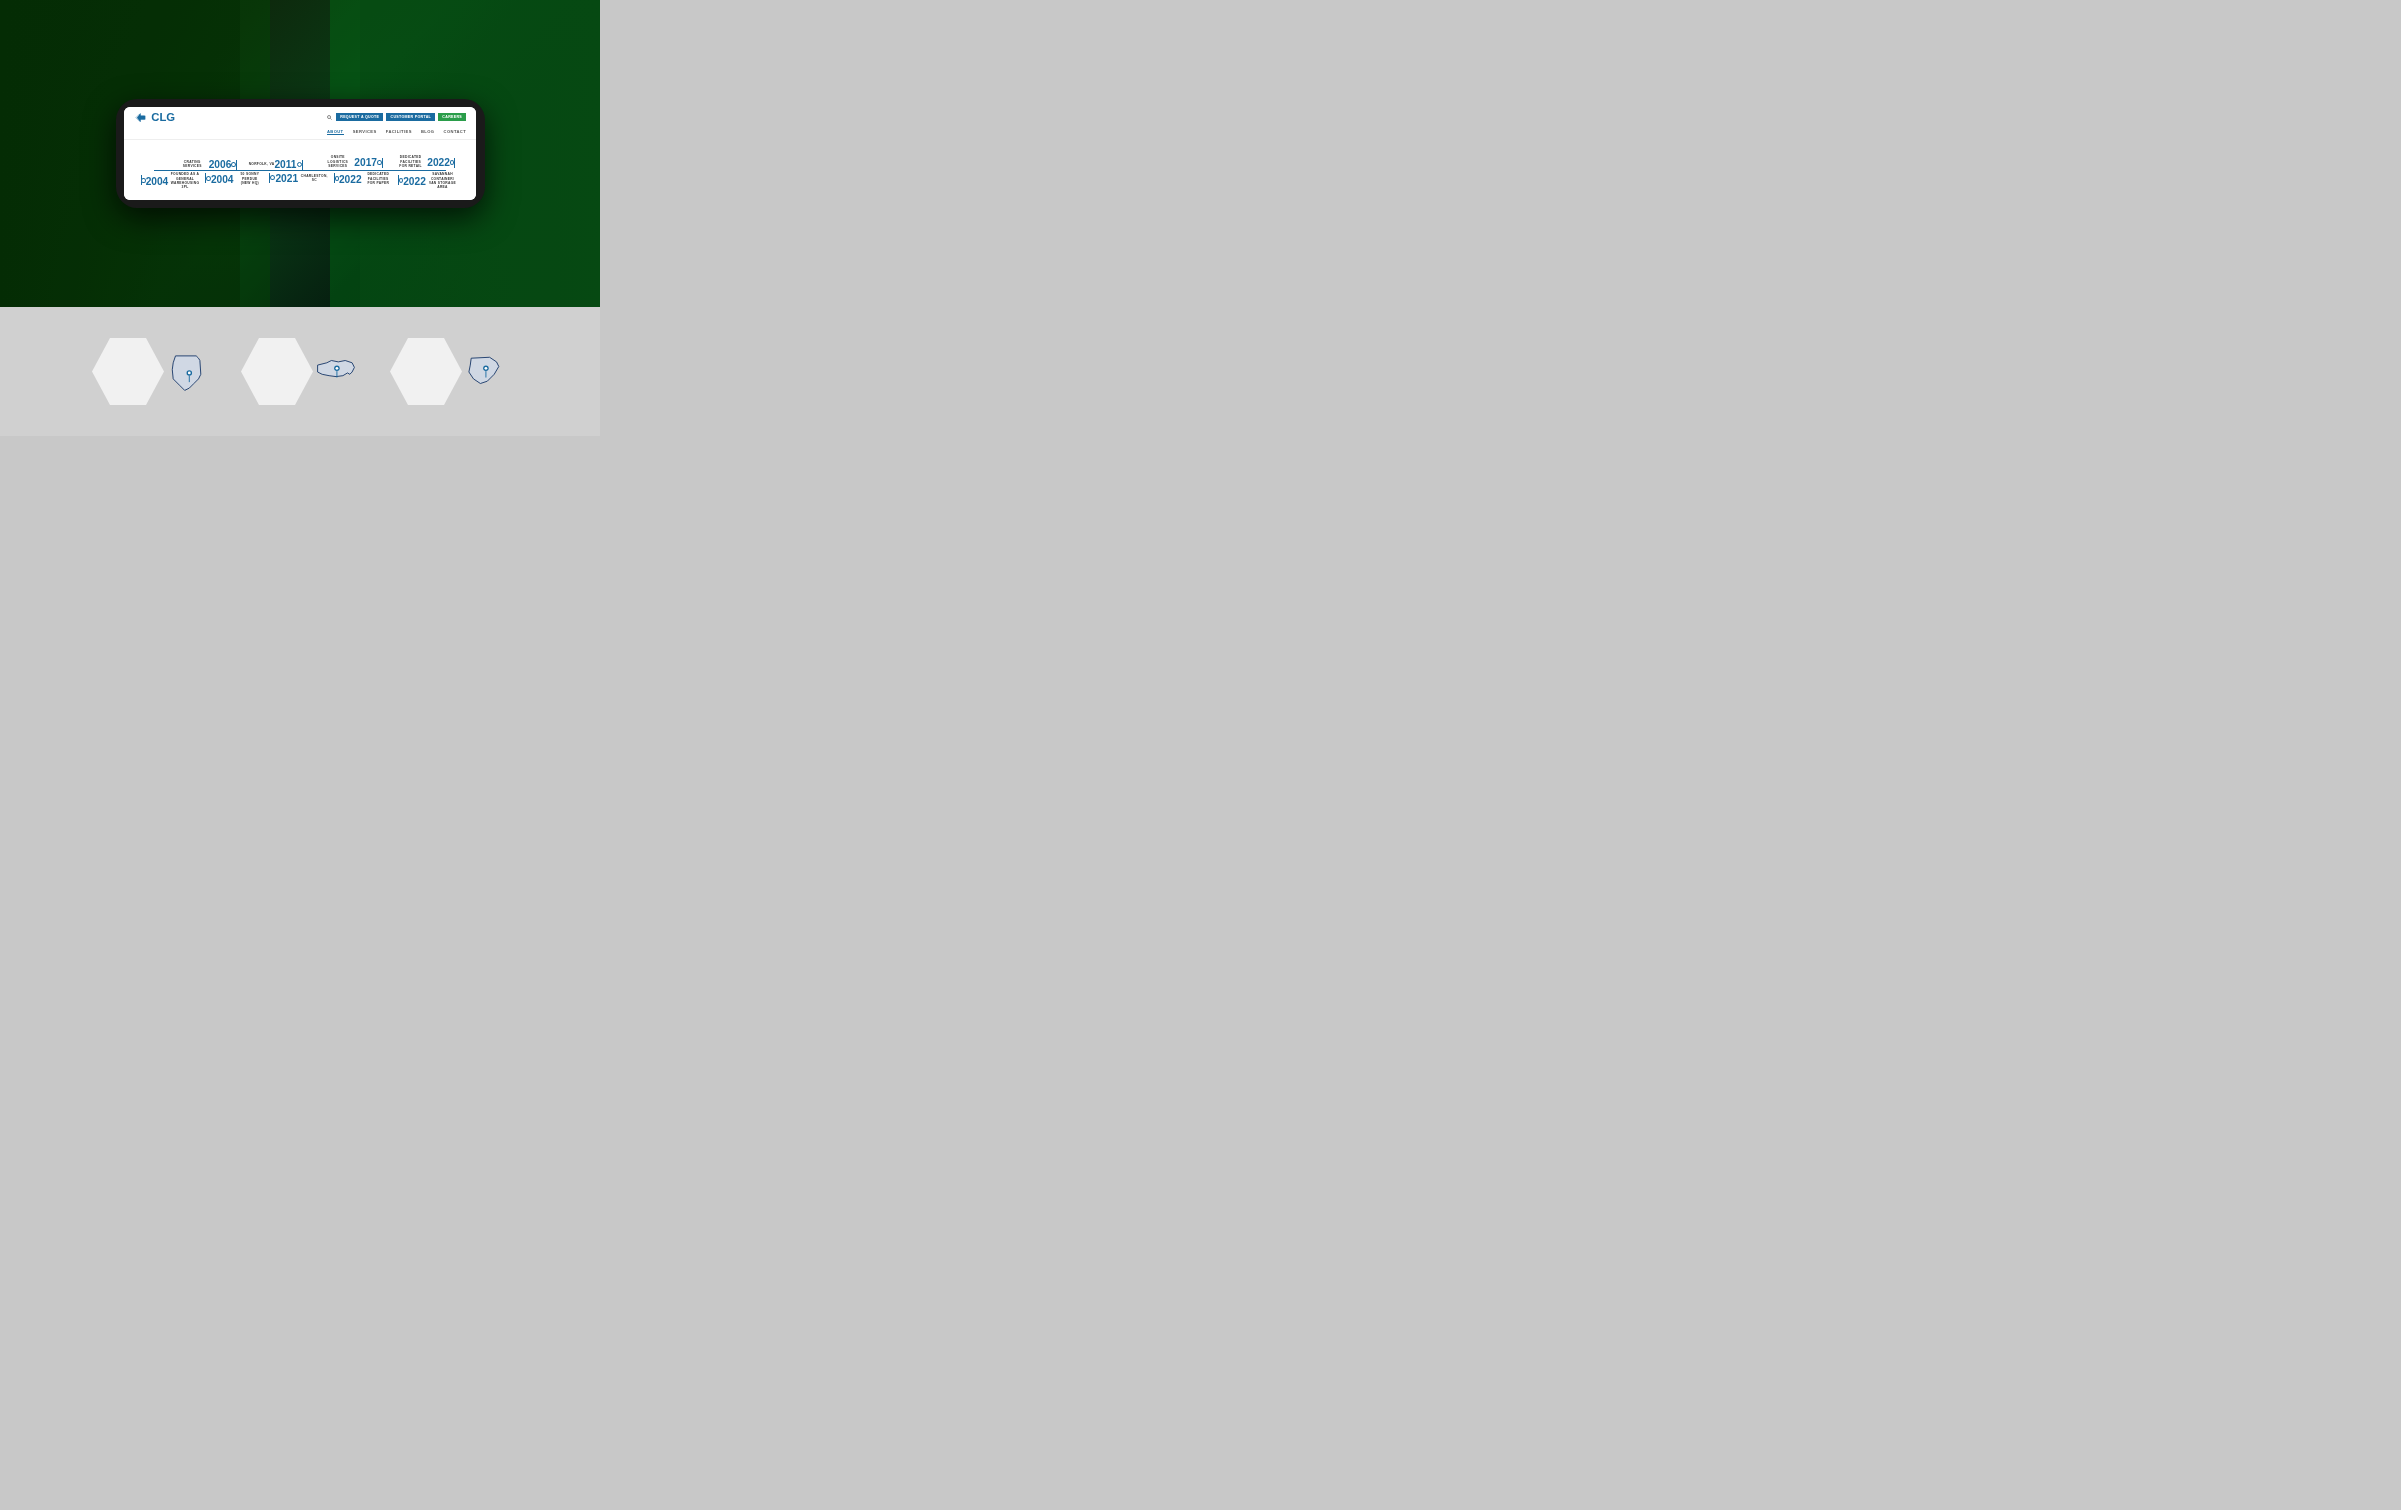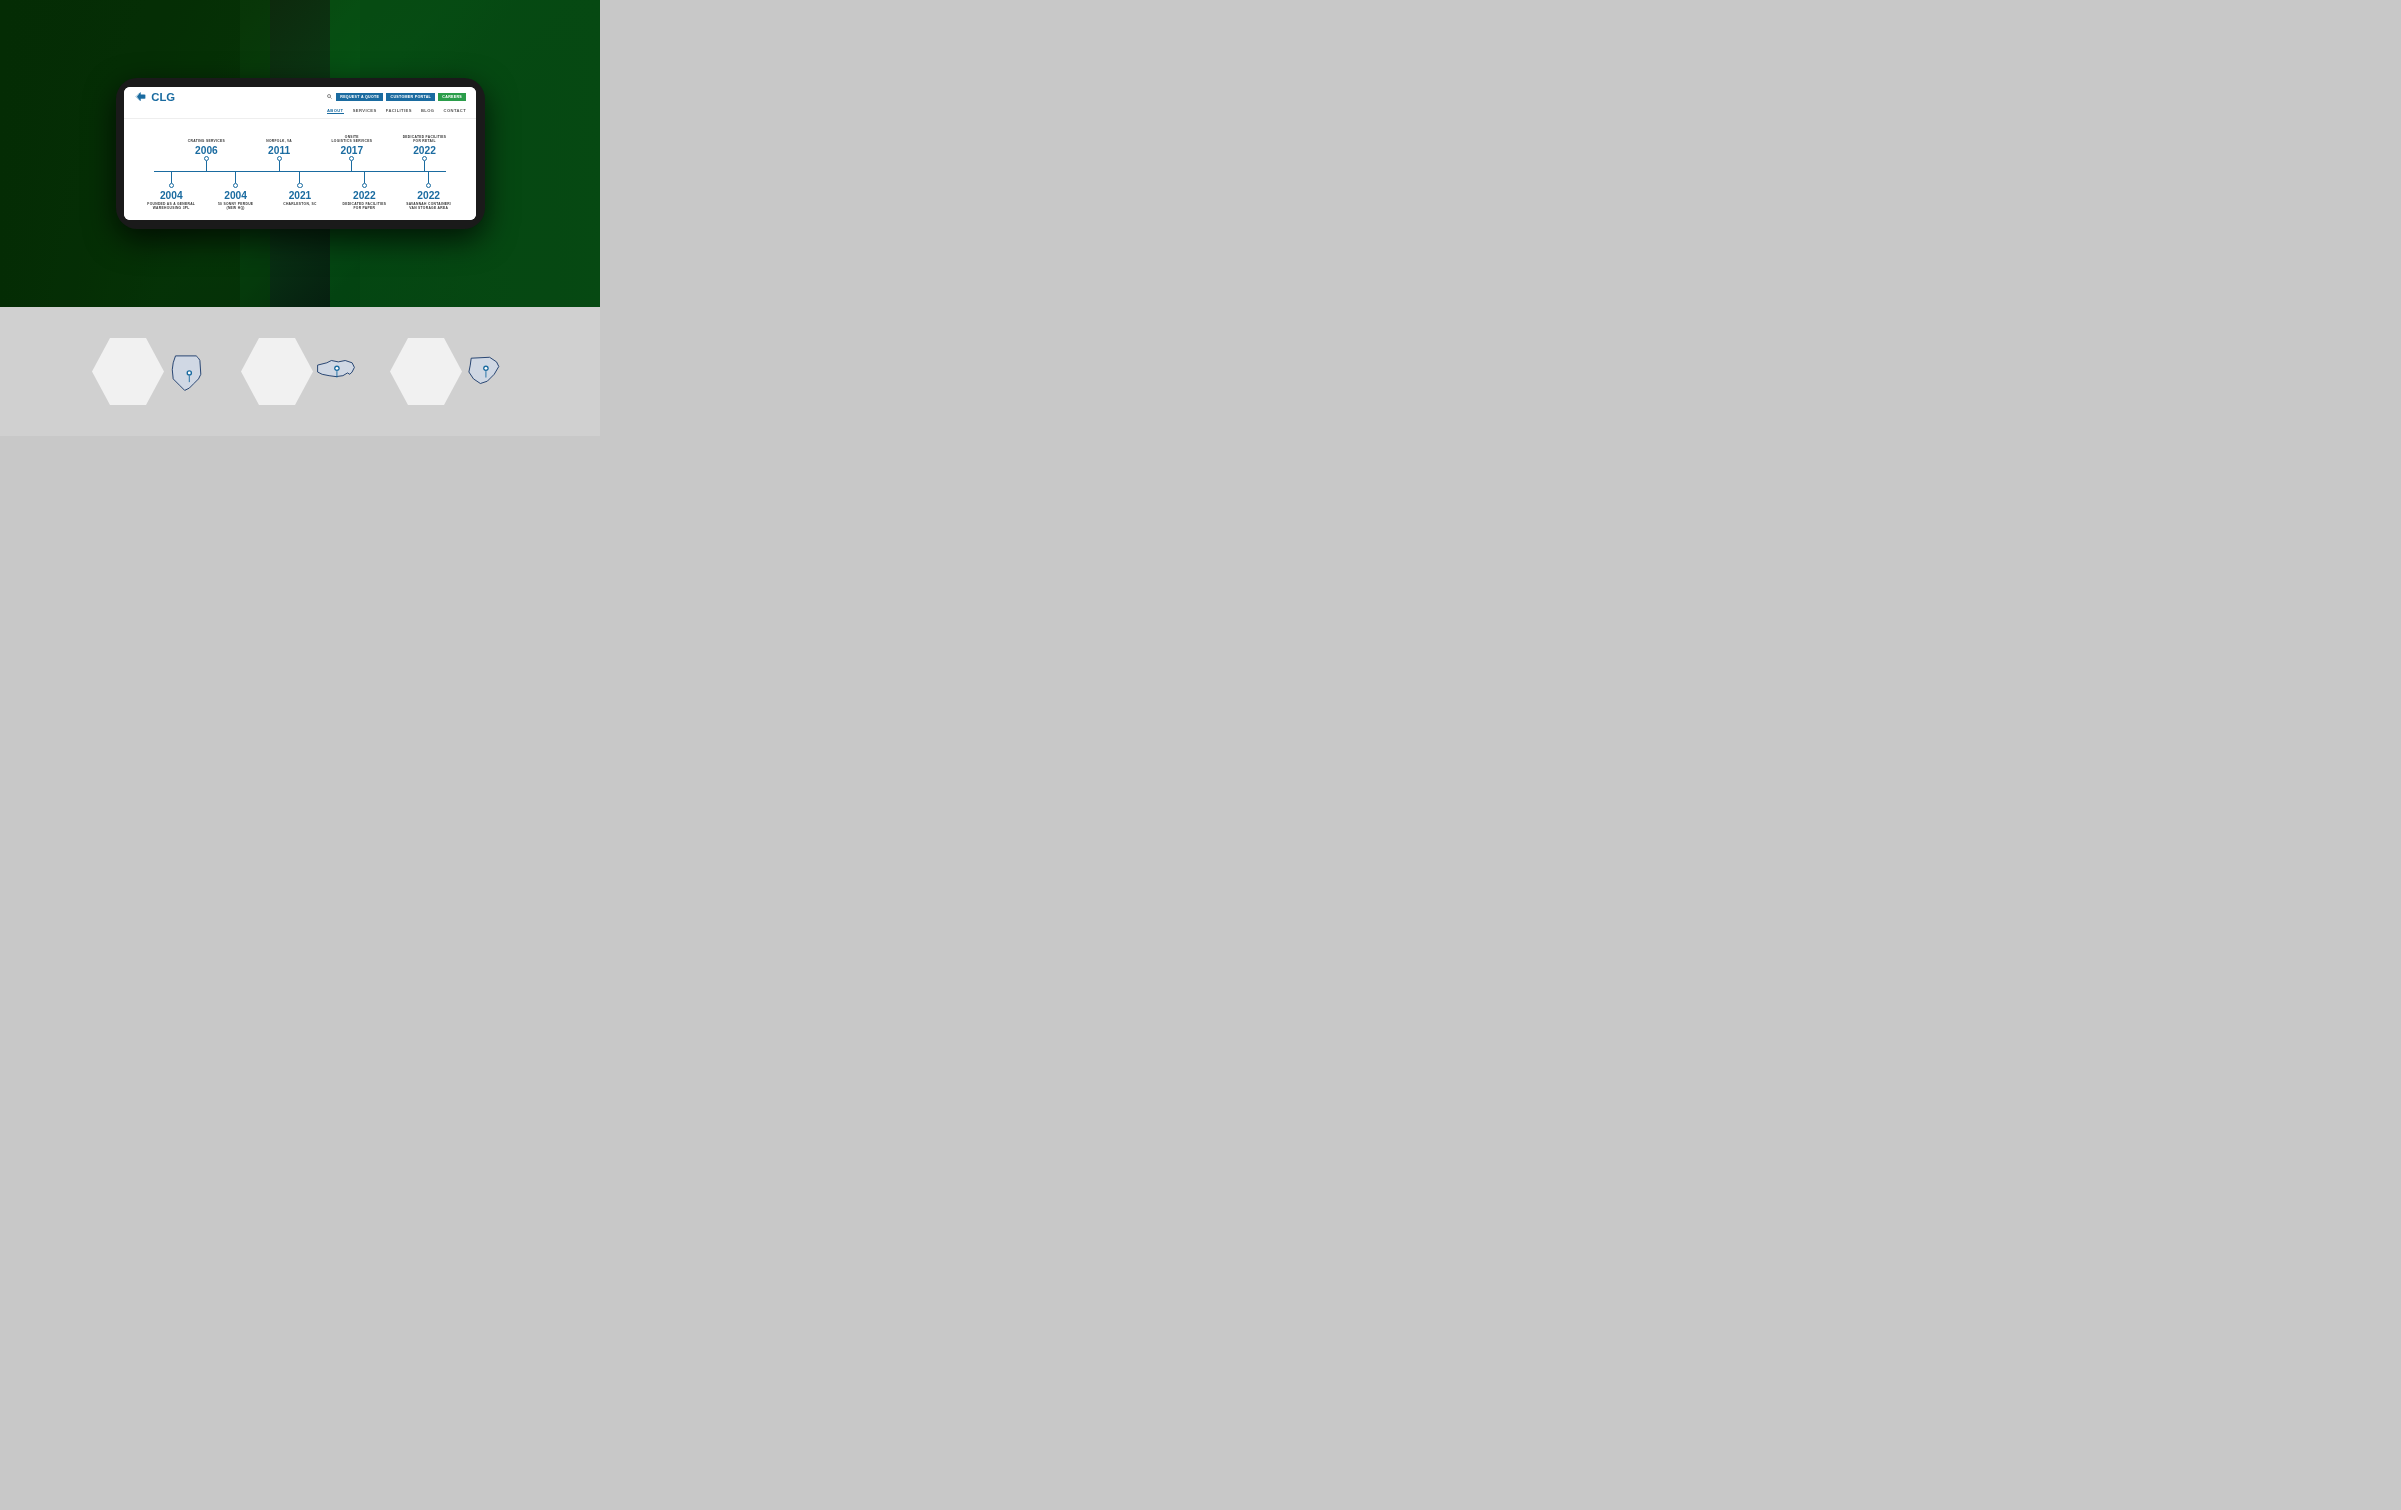--- a/index.html
+++ b/index.html
@@ -173,21 +173,21 @@
       background: #fff;
     }
 
     .timeline-container {
       position: relative;
       width: 100%;
     }
 
     .timeline-item-top {
       display: flex;
-      flex-direction: column;
+      flex-direction: row;
       align-items: center;
       text-align: center;
       width: 61px;
     }
 
     .timeline-year-top {
       color: #1a6ba0;
       font-size: 10.2px;
       font-weight: 900;
     }
@@ -221,21 +221,20 @@
     
     .timeline-line {
       position: relative;
       height: 1px;
       background: #1a6ba0;
       margin: 0 15.4px;
     }
 
     .timeline-item-bottom {
       display: flex;
-      flex-direction: column;
       align-items: center;
       text-align: center;
       width: 61px;
     }
 
     .timeline-stem-bottom {
       width: 1px;
       height: 10.2px;
       background: #1a6ba0;
     }

